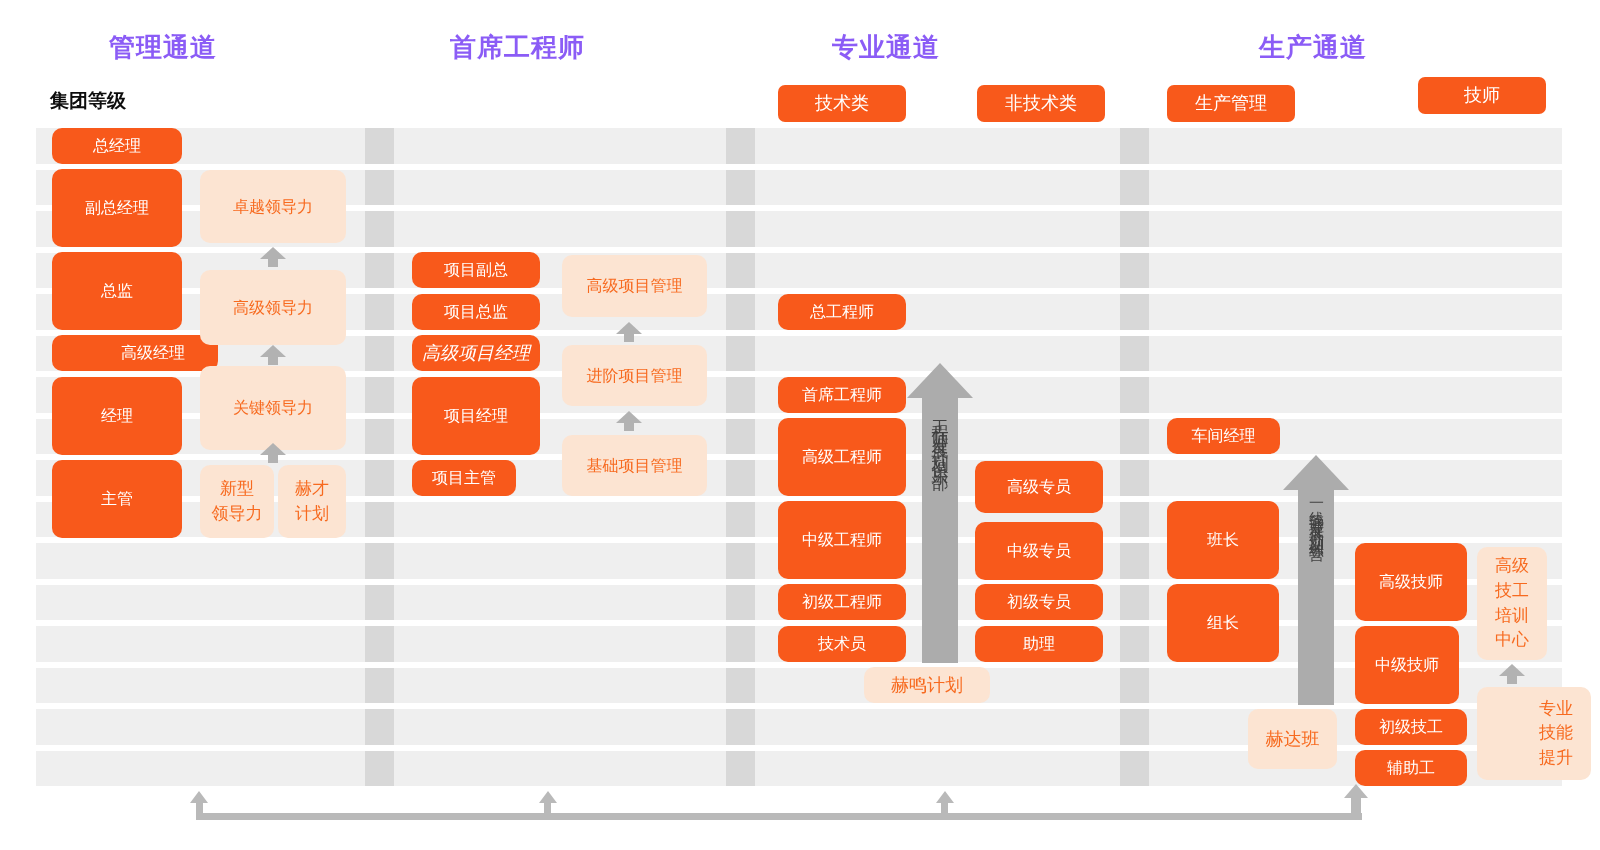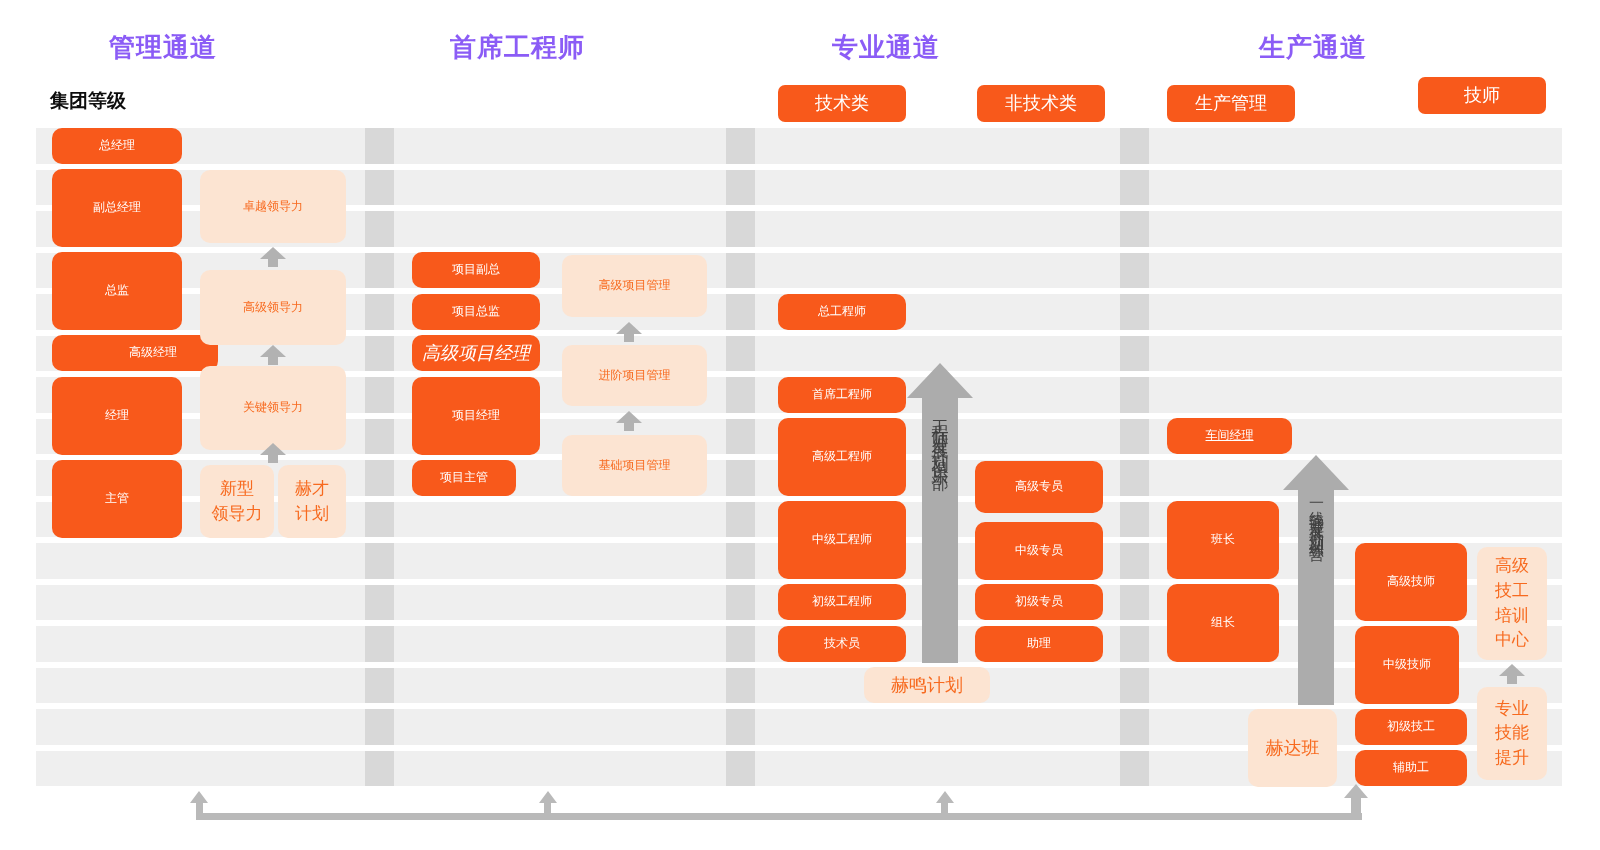--- a/index.html
+++ b/index.html
@@ -8,21 +8,21 @@
   
   .chhdr{position:absolute;width:220px;text-align:left;font-size:26px;font-weight:bold;color:#8b5cf6;letter-spacing:1px;}
   .grouplbl{position:absolute;font-size:19px;font-weight:bold;color:#0d0d0d;}
   
   .stripes{position:absolute;left:36px;top:128px;width:1526px;height:658px;
     background:repeating-linear-gradient(to bottom,#efefef 0px,#efefef 35.5px,#ffffff 35.5px,#ffffff 41.5px);}
   .sep{position:absolute;top:128px;width:29px;height:658px;
     background:repeating-linear-gradient(to bottom,#d8d8d8 0px,#d8d8d8 35.5px,transparent 35.5px,transparent 41.5px);}
   
   .b{position:absolute;display:flex;align-items:center;justify-content:center;text-align:center;
-     border-radius:10px;font-size:12px;line-height:1.45;white-space:pre-line;}
+     border-radius:10px;font-size:16px;line-height:1.45;white-space:pre-line;}
   .solid{background:#f8591b;color:#ffffff;}
   .lite{background:#fce4d2;color:#f76a1f;}
   .pill{border-radius:7px;font-size:18px;}
   .fs17{font-size:17px;}
   .fs18{font-size:18px;}
   
   .uparr{position:absolute;width:26px;height:20px;}
   .uparr .head{width:0;height:0;border-left:13px solid transparent;border-right:13px solid transparent;
                border-bottom:12px solid #b2b2b2;}
   .uparr .stub{width:10px;height:8px;background:#b2b2b2;margin:0 auto;}
@@ -118,42 +118,42 @@
     </div>
 </div>
 
 <div class="b solid" style="left:975px;top:461px;width:128px;height:52px;">高级专员</div>
 <div class="b solid" style="left:975px;top:522px;width:128px;height:58px;">中级专员</div>
 <div class="b solid" style="left:975px;top:584px;width:128px;height:36px;">初级专员</div>
 <div class="b solid" style="left:975px;top:626px;width:128px;height:36px;">助理</div>
 
 <div class="b lite fs18" style="left:864px;top:667px;width:126px;height:36px;">赫鸣计划</div>
 
-<div class="b solid" style="left:1167px;top:418px;width:125px;height:36px;text-decoration:underline;">车间经理</div>
+<div class="b solid" style="left:1167px;top:418px;width:113px;height:36px;">车间经理</div>
 <div class="b solid" style="left:1167px;top:501px;width:112px;height:78px;">班长</div>
 <div class="b solid" style="left:1167px;top:584px;width:112px;height:78px;">组长</div>
 
 <div class="varrow" style="left:1283px;top:455px;width:66px;height:250px;">
   <div class="vhead"></div>
   <div class="vshaft" style="height:215px;padding-top:5px;">
       <span class="vtext" style="font-size:15px;letter-spacing:4px;">一线管理发展计划训练营</span>
     </div>
 </div>
 
 <div class="b solid" style="left:1355px;top:543px;width:112px;height:78px;">高级技师</div>
 <div class="b solid" style="left:1355px;top:626px;width:104px;height:78px;">中级技师</div>
 <div class="b solid" style="left:1355px;top:709px;width:112px;height:36px;">初级技工</div>
 <div class="b solid" style="left:1355px;top:750px;width:112px;height:36px;">辅助工</div>
 
-<div class="b lite fs18" style="left:1248px;top:709px;width:89px;height:78px;">赫达班</div>
+<div class="b lite fs18" style="left:1248px;top:709px;width:89px;height:60px;">赫达班</div>
 <div class="b lite fs17" style="left:1477px;top:547px;width:70px;height:113px;">高级
 技工
 培训
 中心</div>
-<div class="b lite fs17" style="left:1477px;top:687px;width:70px;height:93px;">专业
+<div class="b lite fs17" style="left:1477px;top:687px;width:70px;height:93px;padding-left:44px;">专业
 技能
 提升</div>
 <div class="uparr" style="left:1499px;top:664px;">
     <div class="head"></div>
     <div class="stub"></div>
   </div>
 
 <div>
   <div class="bar" style="left:196px;top:813px;width:1166px;height:7px;"></div>
   <div class="carr-head" style="left:190px;top:791px;"></div>

